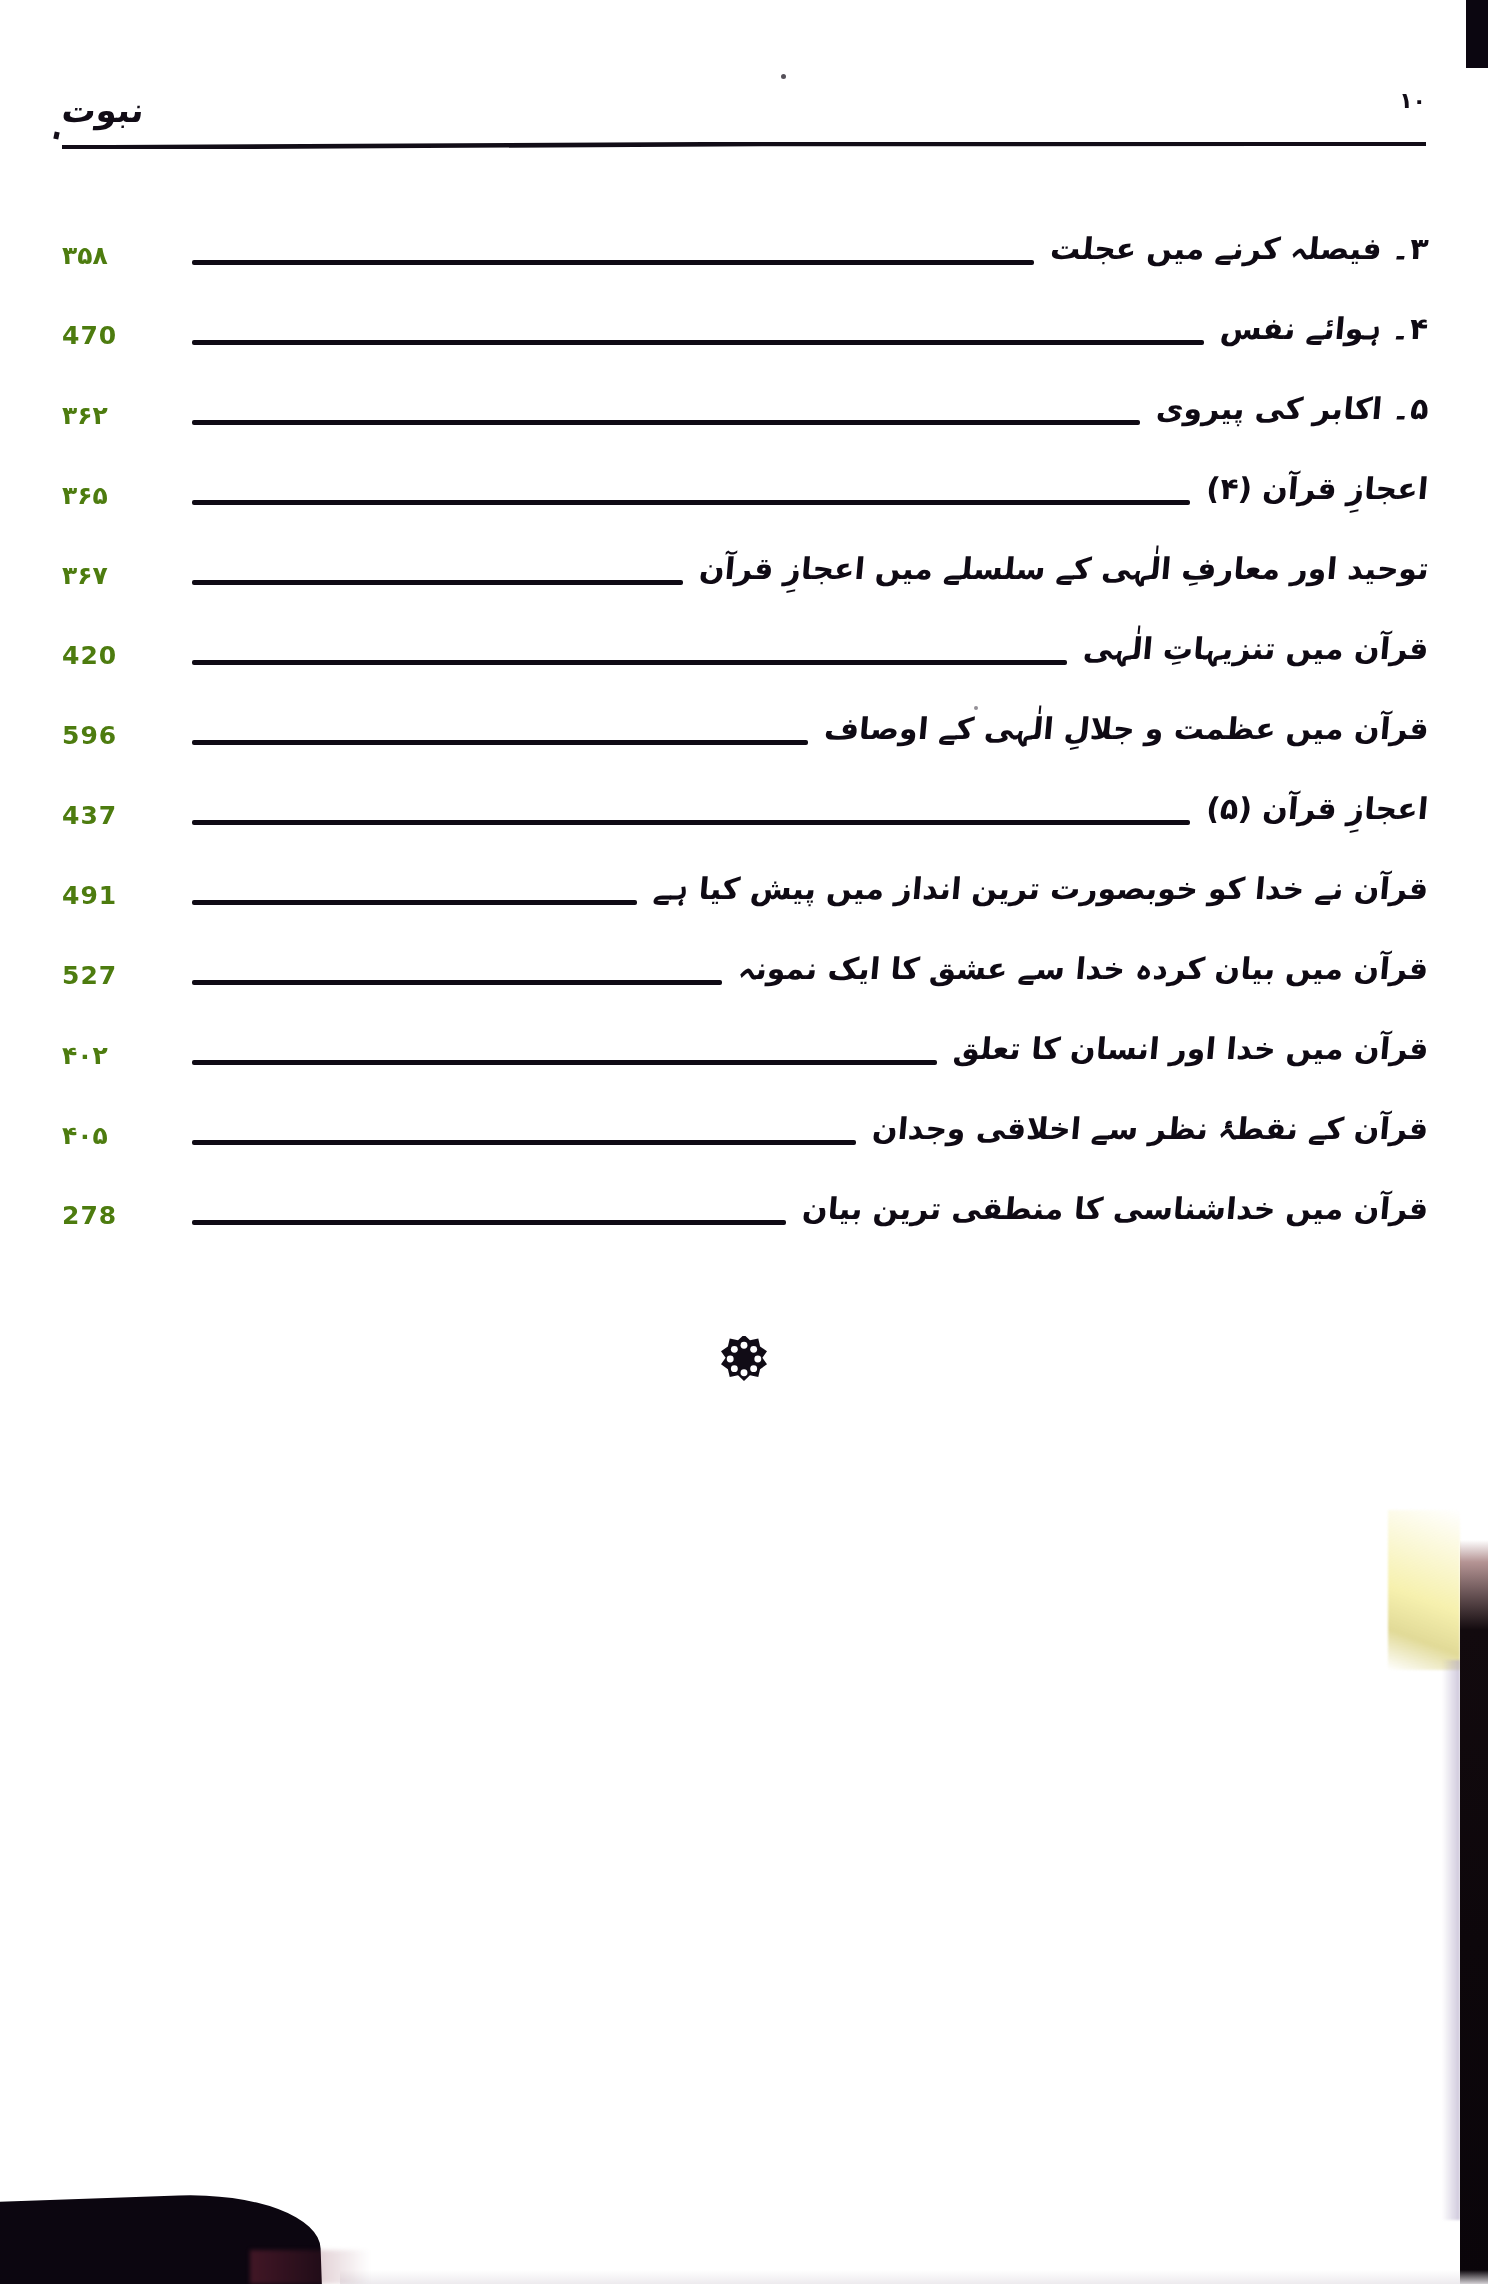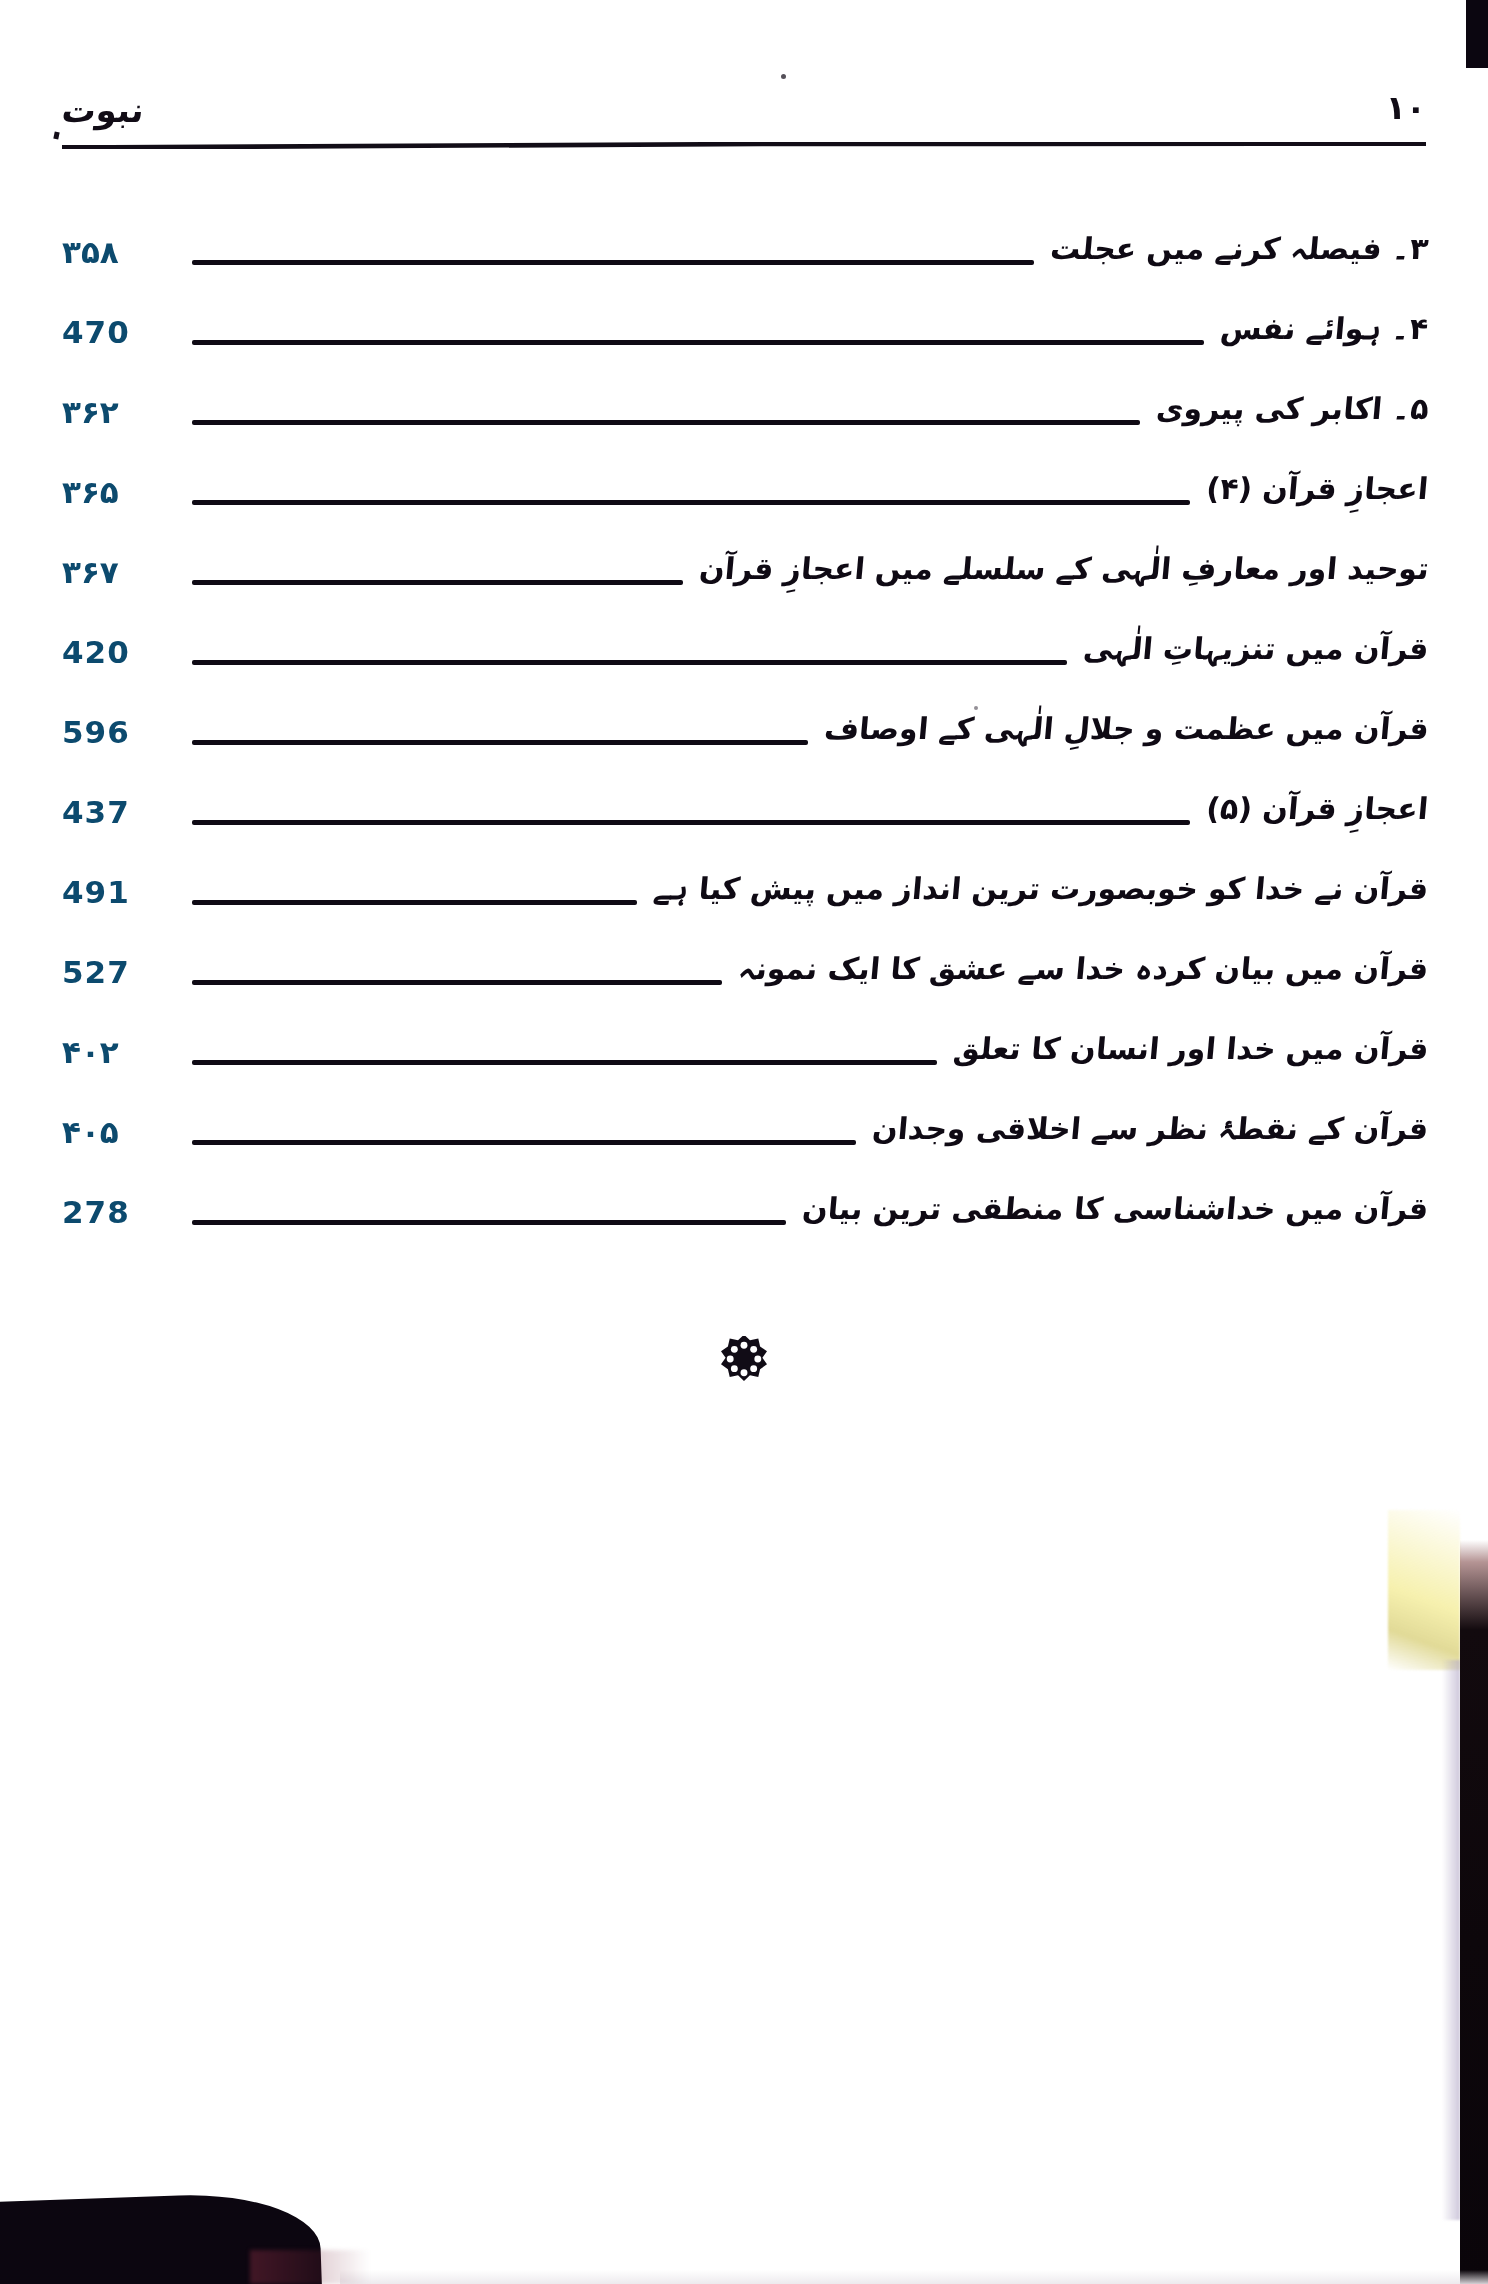--- a/index.html
+++ b/index.html
@@ -114,21 +114,21 @@
     font-size: 34px;
     font-weight: 700;
     letter-spacing: -0.5px;
     color: #110c16;
     transform: skewX(-6deg);
   }
   .folio {
     position: absolute;
     right: 0px;
     top: 2px;
-    font-size: 33px;
+    font-size: 22px;
     font-weight: 700;
     color: #110c16;
     letter-spacing: 1px;
   }
   .header-rule {
     position: absolute;
     left: 0;
     right: 0;
     top: 56px;
     height: 7px;
@@ -196,23 +196,23 @@
     left: 12px;
     bottom: 11px;
     height: 5px;
     background: #0f0a14;
     border-radius: 2px;
   }
 
   .toc-page {
     flex: 0 0 118px;
     text-align: left;
-    font-size: 31px;
+    font-size: 25px;
     font-weight: 700;
-    color: #0c4a6e;
+    color: #4d7c0f;
     padding-bottom: 6px;
     letter-spacing: 1px;
     direction: ltr;
     unicode-bidi: isolate;
   }
 
   
   .ornament-wrap {
     position: absolute;
     top: 1336px;

